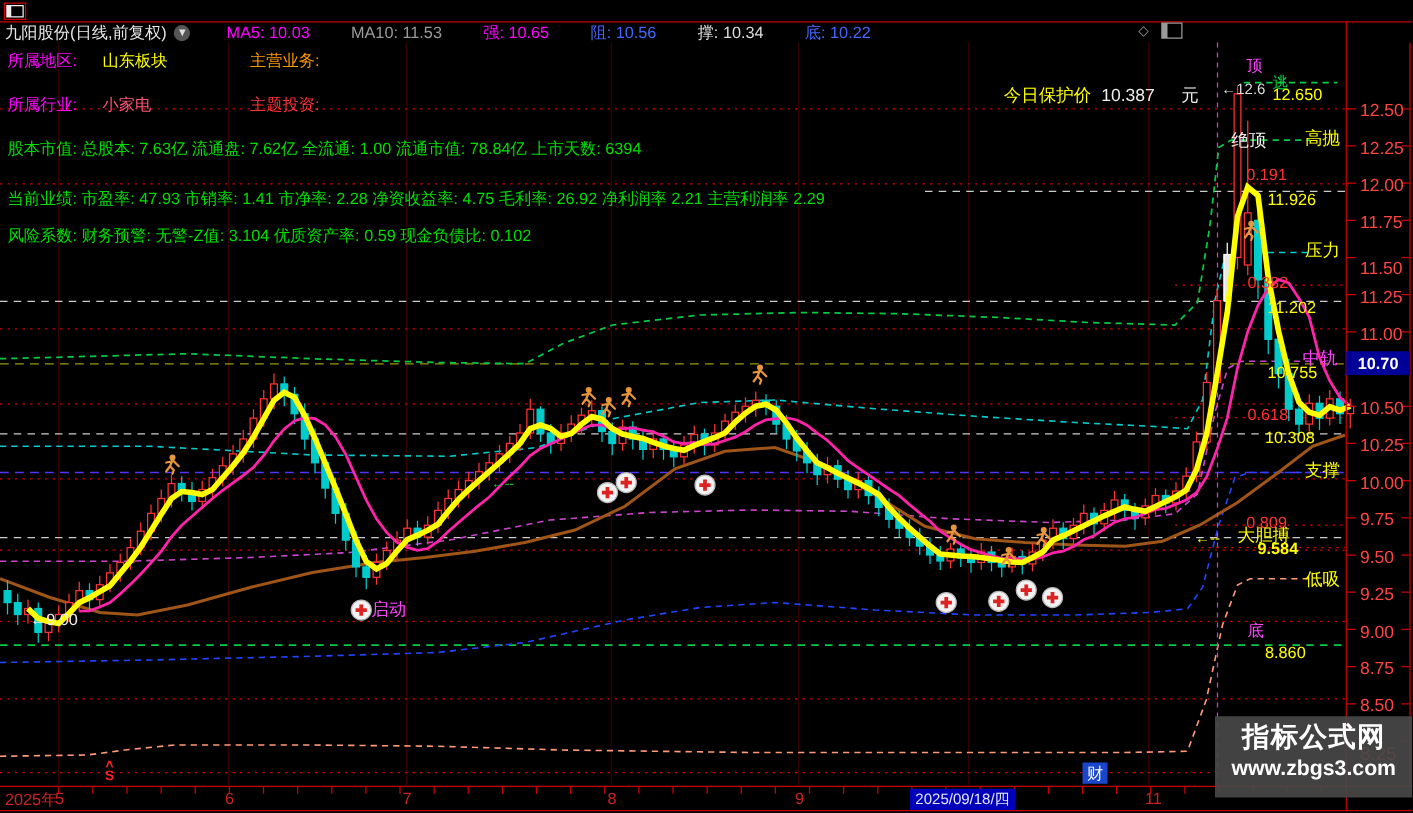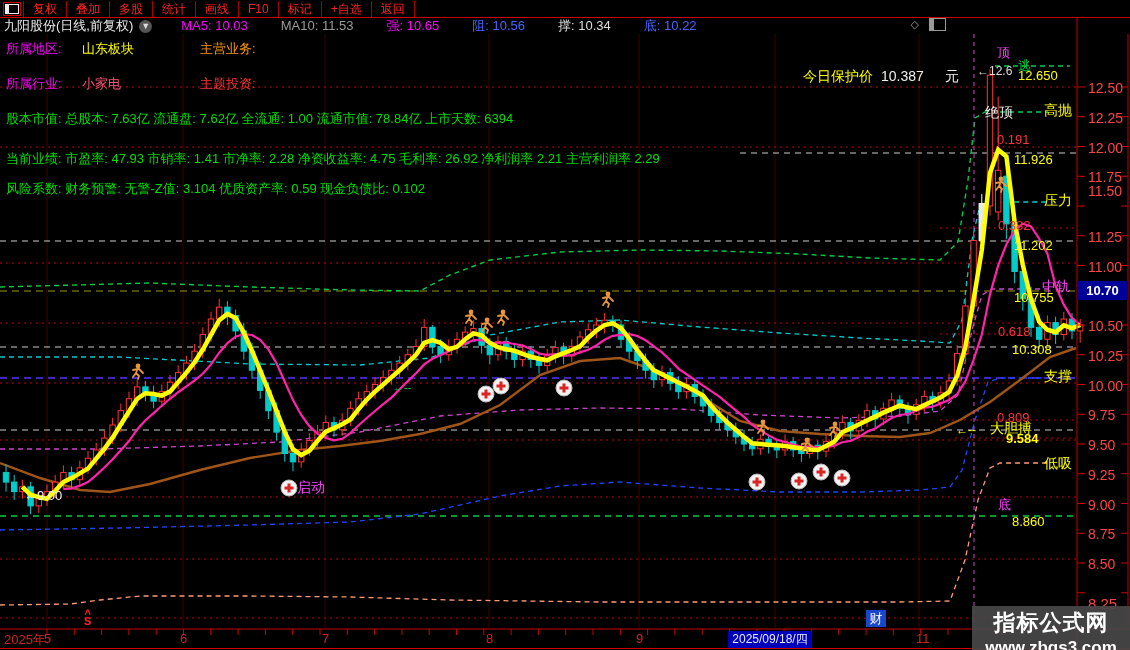--- a/index.html
+++ b/index.html
@@ -33,43 +33,32 @@
   #pricetag{position:absolute;left:1077px;top:281px;width:51px;height:19px;background:#000099;color:#fff;
             font-size:13px;font-weight:bold;text-align:center;line-height:19px;z-index:6;}
   
   #datebox{position:absolute;left:728px;top:631px;width:84px;height:17px;background:#0000bb;color:#e8e8ff;
            font-size:12px;text-align:center;line-height:17px;z-index:6;}
   #caibadge{position:absolute;left:866px;top:610px;width:20px;height:17px;background:#1a46cc;color:#fff;
             font-size:13px;text-align:center;line-height:17px;z-index:6;}
   #smarker{position:absolute;left:84px;top:608px;color:#ff2222;font-size:11px;font-weight:bold;text-align:center;
            line-height:9px;z-index:6;}
   
-  #watermark{position:absolute;right:0;bottom:0;width:158px;height:44px;background:rgba(72,72,72,.92);
+  #watermark{position:absolute;right:0;bottom:12px;width:158px;height:65px;background:rgba(72,72,72,.92);
              color:#fff;text-align:center;z-index:10;}
   #wm1{font-size:22px;font-weight:bold;margin-top:2px;letter-spacing:1px;}
   #wm2{font-size:17px;font-weight:bold;}
 </style>
 </head>
 <body>
 
 <div id="app">
   <div id="toolbar">
     <div id="corner-icon">
         <div class="sq"></div>
-      </div>
-    <div id="tb-right">
-        <span class="tb-btn">复权</span>
-        <span class="tb-btn">叠加</span>
-        <span class="tb-btn">多股</span>
-        <span class="tb-btn">统计</span>
-        <span class="tb-btn">画线</span>
-        <span class="tb-btn">F10</span>
-        <span class="tb-btn">标记</span>
-        <span class="tb-btn">+自选</span>
-        <span class="tb-btn">返回</span>
       </div>
   </div>
 
   <div id="titlerow">
     <span id="stock-title">九阳股份(日线,前复权)</span>
     <span id="dd-circle">▼</span>
     <span id="ma-items"><span class="ma-item" style="color: rgb(255, 0, 255);">MA5: 10.03</span><span class="ma-item" style="color: rgb(154, 154, 154);">MA10: 11.53</span><span class="ma-item" style="color: rgb(255, 0, 255);">强: 10.65</span><span class="ma-item" style="color: rgb(68, 102, 255);">阻: 10.56</span><span class="ma-item" style="color: rgb(221, 221, 221);">撑: 10.34</span><span class="ma-item" style="color: rgb(68, 102, 255);">底: 10.22</span></span>
     <span id="title-icons">
       <span>◇</span>
       <span class="half-sq"></span>
@@ -567,21 +556,21 @@
       <div class="olabel" style="left: 44px; top: 631px; color: rgb(204, 34, 34); font-size: 13px;">5</div>
       <div class="olabel" style="left: 180px; top: 631px; color: rgb(204, 34, 34); font-size: 13px;">6</div>
       <div class="olabel" style="left: 322px; top: 631px; color: rgb(204, 34, 34); font-size: 13px;">7</div>
       <div class="olabel" style="left: 486px; top: 631px; color: rgb(204, 34, 34); font-size: 13px;">8</div>
       <div class="olabel" style="left: 636px; top: 631px; color: rgb(204, 34, 34); font-size: 13px;">9</div>
       <div class="olabel" style="left: 916px; top: 631px; color: rgb(204, 34, 34); font-size: 13px;">11</div>
       <div class="olabel" style="left: 1088px; top: 80px; color: rgb(255, 68, 68); font-size: 14px;">12.50</div>
       <div class="olabel" style="left: 1088px; top: 109.75px; color: rgb(255, 68, 68); font-size: 14px;">12.25</div>
       <div class="olabel" style="left: 1088px; top: 139.5px; color: rgb(255, 68, 68); font-size: 14px;">12.00</div>
       <div class="olabel" style="left: 1088px; top: 169.25px; color: rgb(255, 68, 68); font-size: 14px;">11.75</div>
-      <div class="olabel" style="left: 1088px; top: 183px; color: rgb(255, 68, 68); font-size: 14px;">11.50</div>
+      <div class="olabel" style="left: 1088px; top: 206px; color: rgb(255, 68, 68); font-size: 14px;">11.50</div>
       <div class="olabel" style="left: 1088px; top: 228.75px; color: rgb(255, 68, 68); font-size: 14px;">11.25</div>
       <div class="olabel" style="left: 1088px; top: 258.5px; color: rgb(255, 68, 68); font-size: 14px;">11.00</div>
       <div class="olabel" style="left: 1088px; top: 318px; color: rgb(255, 68, 68); font-size: 14px;">10.50</div>
       <div class="olabel" style="left: 1088px; top: 347.75px; color: rgb(255, 68, 68); font-size: 14px;">10.25</div>
       <div class="olabel" style="left: 1088px; top: 377.5px; color: rgb(255, 68, 68); font-size: 14px;">10.00</div>
       <div class="olabel" style="left: 1088px; top: 407.25px; color: rgb(255, 68, 68); font-size: 14px;">9.75</div>
       <div class="olabel" style="left: 1088px; top: 437px; color: rgb(255, 68, 68); font-size: 14px;">9.50</div>
       <div class="olabel" style="left: 1088px; top: 466.75px; color: rgb(255, 68, 68); font-size: 14px;">9.25</div>
       <div class="olabel" style="left: 1088px; top: 496.5px; color: rgb(255, 68, 68); font-size: 14px;">9.00</div>
       <div class="olabel" style="left: 1088px; top: 526.25px; color: rgb(255, 68, 68); font-size: 14px;">8.75</div>

